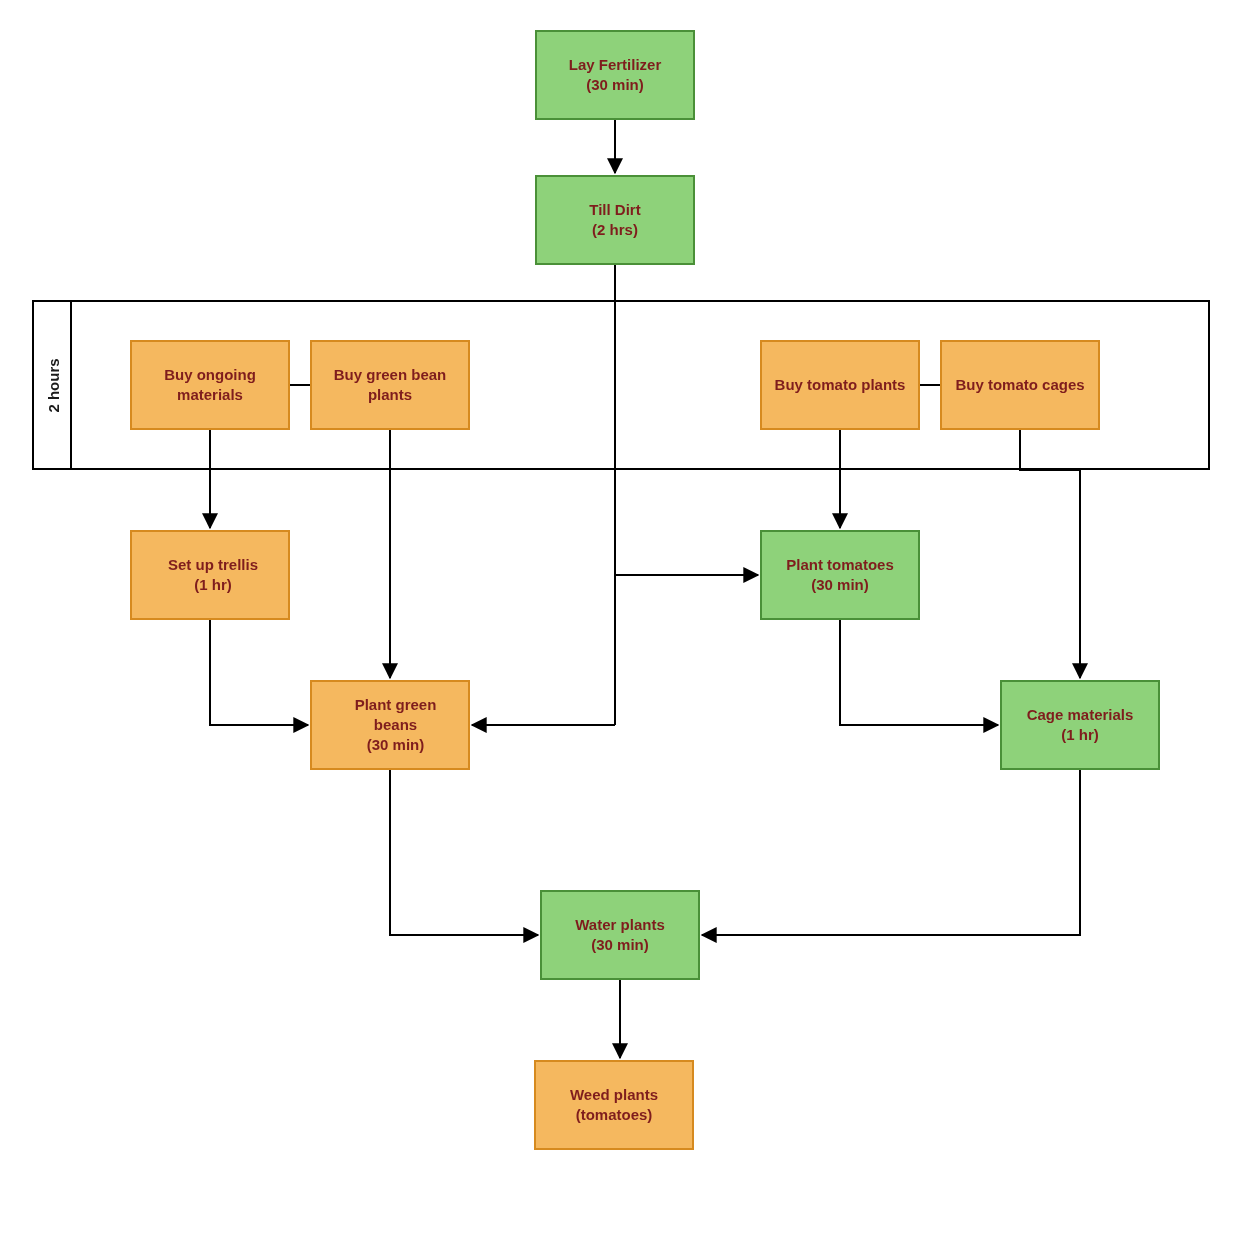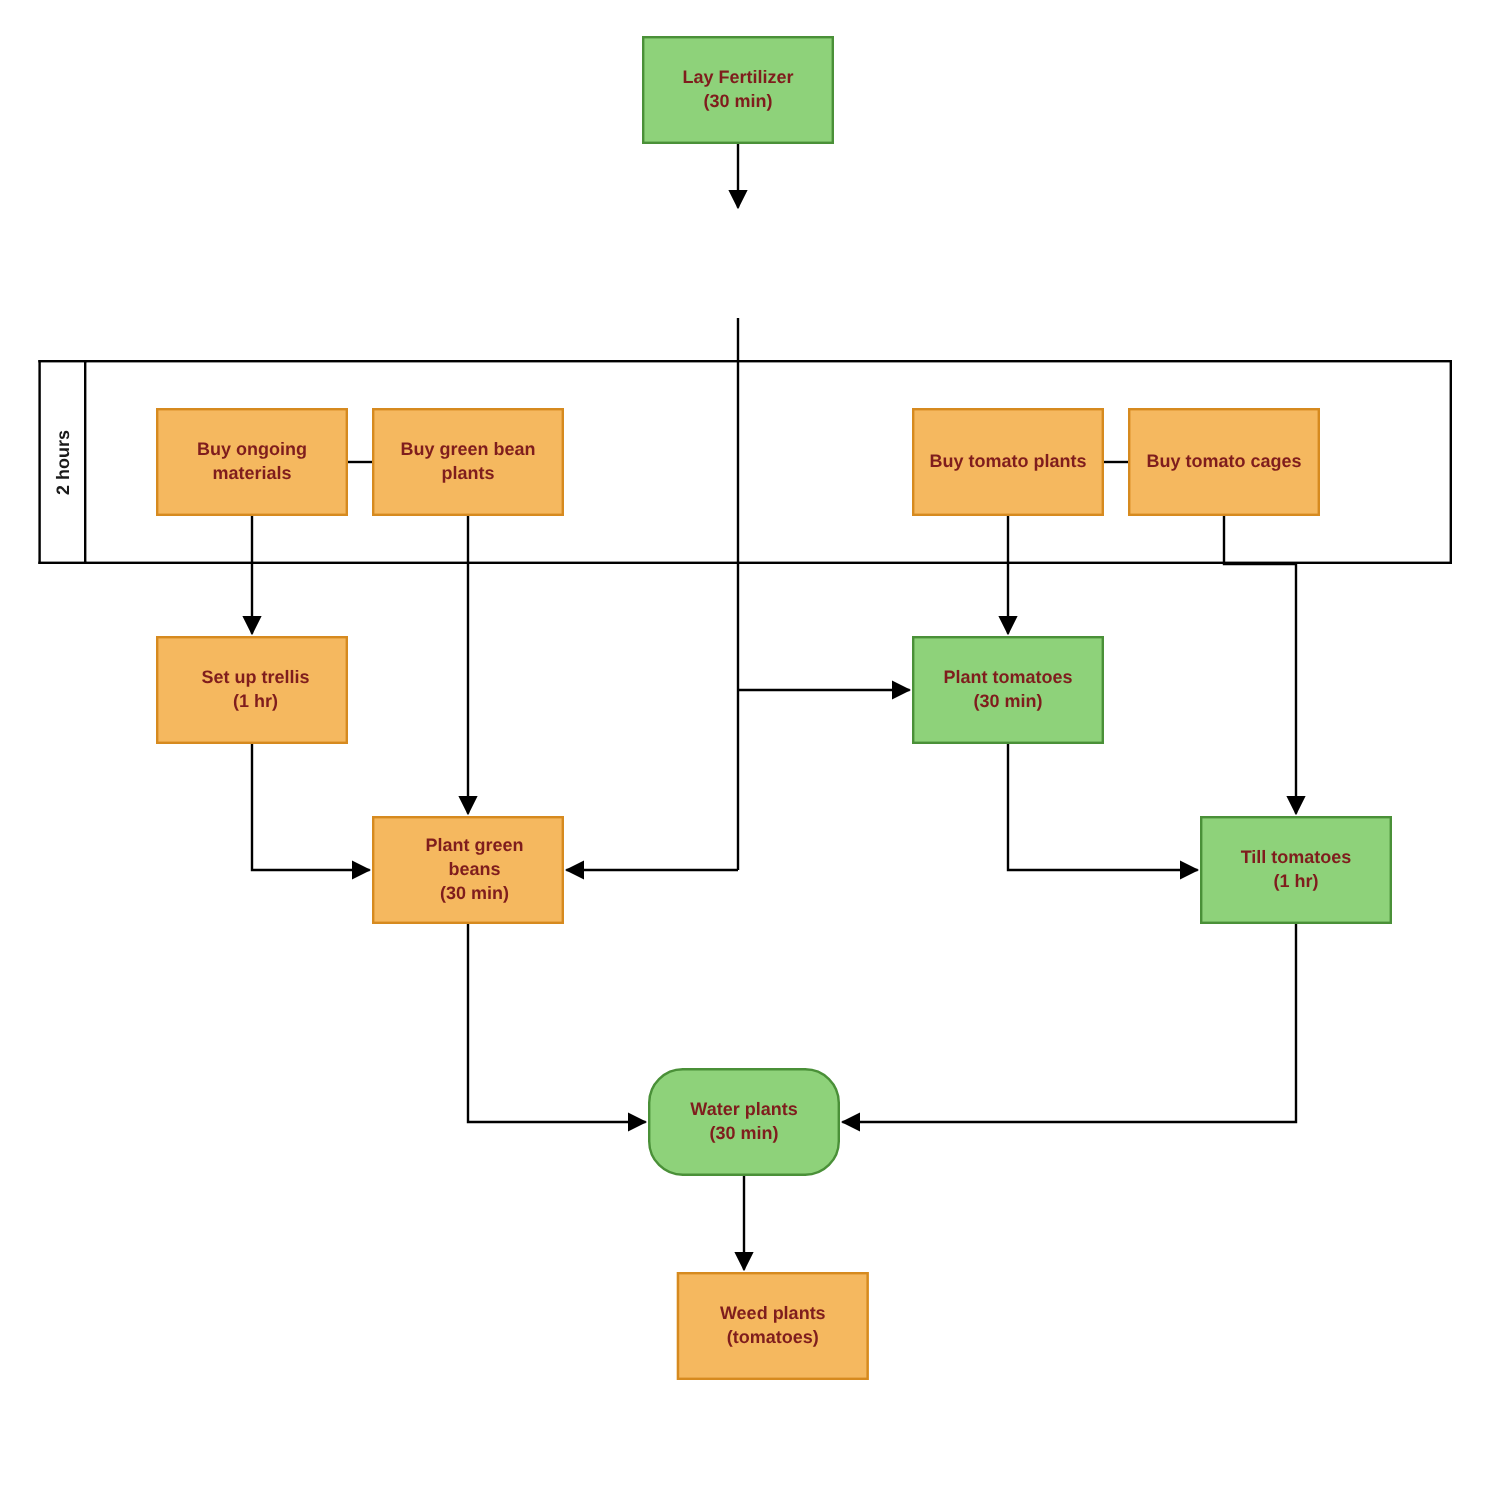--- a/index.html
+++ b/index.html
@@ -72,20 +72,26 @@
   </div>
   <div class="group-box" style="left:70px; top:300px; width:1140px; height:170px;"></div>
 
   <div class="node green" style="left:535px; top:30px;">
     <span>
       <span>Lay Fertilizer</span><br>
       <span>(30 min)</span>
     </span>
   </div>
 
+  <div class="node green" style="left:535px; top:175px;">
+    <span>
+      <span>Till Dirt</span><br>
+      <span>(2 hrs)</span>
+    </span>
+  </div>
 
   <div class="node orange" style="left:130px; top:340px;">
     <span>
       <span>Buy ongoing materials</span>
     </span>
   </div>
   <div class="node orange" style="left:310px; top:340px;align-items:center;">
     <span>
       <span>Buy green bean plants</span>
     </span>
@@ -115,33 +121,33 @@
   </div>
 
   <div class="node orange" style="left:310px; top:680px;padding-left:21px;">
     <span>
       <span>Plant green beans</span><br>
       <span>(30 min)</span>
     </span>
   </div>
   <div class="node green" style="left:1000px; top:680px;">
     <span>
-      <span>Till tomatoes</span><br>
+      <span>Cage materials</span><br>
       <span>(1 hr)</span>
     </span>
   </div>
 
-  <div class="node green" style="left:540px; top:890px;border-radius:29px;">
+  <div class="node green" style="left:540px; top:890px;">
     <span>
       <span>Water plants</span><br>
       <span>(30 min)</span>
     </span>
   </div>
 
-  <div class="node orange" style="left:564px; top:1060px;">
+  <div class="node orange" style="left:534px; top:1060px;">
     <span>
       <span>Weed plants</span><br>
       <span>(tomatoes)</span>
     </span>
   </div>
 
   <svg class="edges">
     <defs>
       <marker id="arrow" viewBox="0 0 12 12" refX="11" refY="6" markerWidth="8" markerHeight="8" orient="auto-start-reverse">
         <path d="M 0 0 L 12 6 L 0 12 z" fill="#000"></path>

